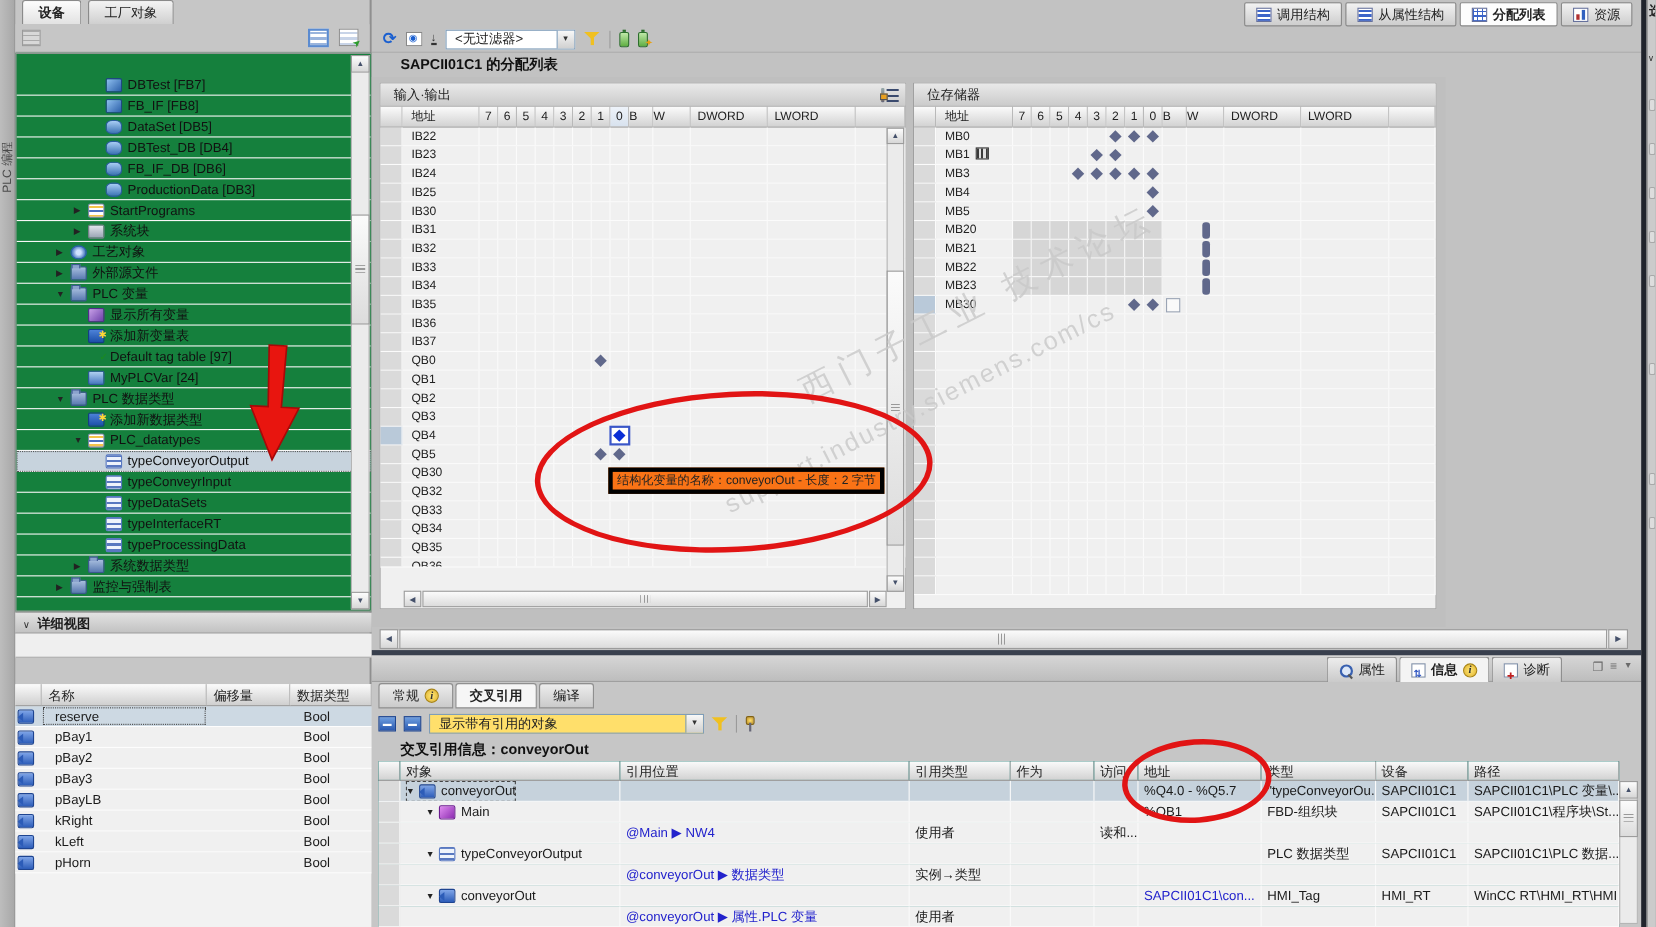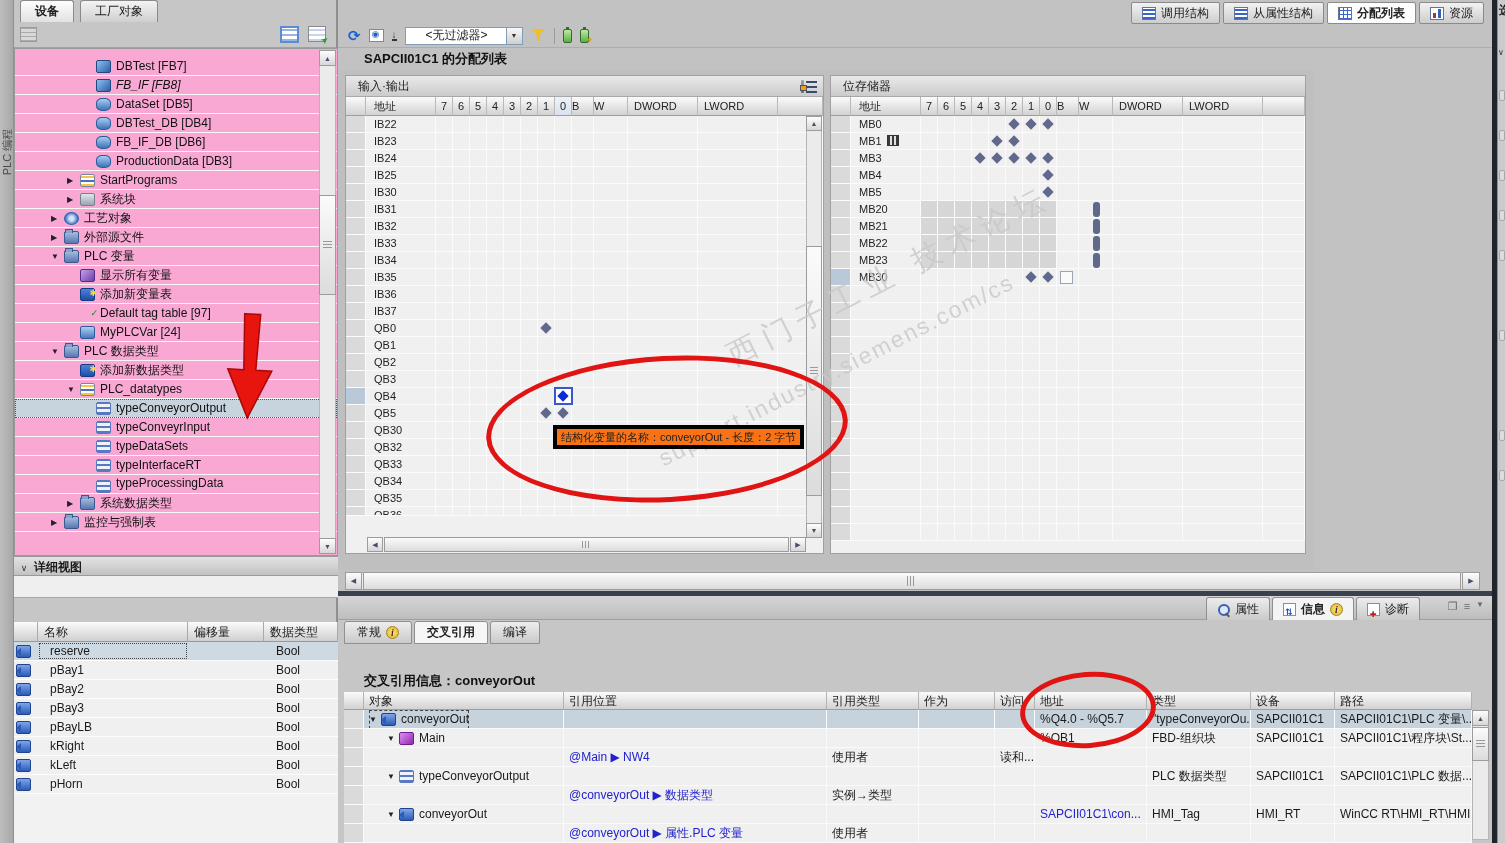--- a/index.html
+++ b/index.html
@@ -11,21 +11,21 @@
 
 .left-panel{position:absolute;left:14px;top:0;width:324px;height:843px;background:#c6c6c6;border-right:2px solid #8f8f8f}
 .tabrow{position:absolute;left:0;top:0;width:100%;height:22px}
 .tab{display:inline-block;height:22px;line-height:20px;padding:0 14px;margin-left:6px;background:linear-gradient(#f4f4f4,#cfcfcf);border:1px solid #8a8a8a;border-bottom:none;border-radius:3px 3px 0 0;color:#222;cursor:default}
 .tab.active{background:linear-gradient(#fdfdfd,#e2e2e2);font-weight:bold}
 .lp-toolbar{position:absolute;left:0;top:22px;width:100%;height:26px;border-bottom:1px solid #a2a2a2;background:#c6c6c6}
 .mini-ic{position:absolute;width:17px;height:15px;background:#d8d8d8;border:1px solid #9a9a9a;background-image:repeating-linear-gradient(0deg,#aaa 0 1px,transparent 1px 4px)}
 .fr-ic{position:absolute;width:19px;height:17px;background:#fff;border:2px solid #5b8bd0;background-image:repeating-linear-gradient(0deg,#9ab4dc 0 2px,#fff 2px 5px)}
 .ga-ic{position:absolute;width:18px;height:16px;background:#fff;border:1px solid #8a8a8a;background-image:repeating-linear-gradient(0deg,#c8d4e8 0 2px,#fff 2px 5px)}
 .ga-ic::after{content:"➤";position:absolute;right:-4px;bottom:-4px;color:#2c9c2c;font-size:9px;transform:rotate(-40deg)}
-.tree{position:absolute;left:0;top:48px;width:324px;height:508px;background:#f9a8d4;border:1px solid #9a9a9a;overflow:hidden;padding-top:8px}
+.tree{position:absolute;left:0;top:48px;width:324px;height:508px;background:#15803d;border:1px solid #9a9a9a;overflow:hidden;padding-top:19px}
 .trow{height:19px;line-height:19px;white-space:nowrap;border-bottom:1px solid #f7f7f7;display:flex;align-items:center}
 .trow.sel{background:#c7d3dd;outline:1px dotted #555;outline-offset:-1px}
 .texp{display:inline-block;width:13px;font-size:8px;color:#222;flex:none}
 .tlabel{font-size:12px;color:#111}
 .ti{display:inline-block;width:15px;height:13px;margin-right:5px;border-radius:2px;position:relative;flex:none}
 .ti-fb{background:linear-gradient(135deg,#8fc0f0,#2b5fa8);border:1px solid #1e4880}
 .ti-db{background:linear-gradient(#a8cdf4,#3d74b4);border:1px solid #2a5c9c;border-radius:6px/5px}
 .ti-group{background:#fff;border:1px solid #7a86a0;background-image:repeating-linear-gradient(0deg,#f5c44a 0 2px,#fff 2px 4px,#4a6fc0 4px 6px,#fff 6px 8px)}
 .ti-sysblocks{background:linear-gradient(#e2e6ec,#9aa4b4);border:1px solid #78808c}
 .ti-tech{background:radial-gradient(circle,#cfe2ff 25%,#3f6fb8 75%);border:1px solid #2c5fae;border-radius:50%}
@@ -64,21 +64,21 @@
 .rt-lines{background-image:repeating-linear-gradient(0deg,#3c64c8 0 2px,#fff 2px 4px)}
 .rt-grid{background-image:repeating-linear-gradient(0deg,#3c64c8 0 1px,transparent 1px 4px),repeating-linear-gradient(90deg,#3c64c8 0 1px,transparent 1px 4px)}
 .rt-bars::before{content:"";position:absolute;left:2px;bottom:1px;width:3px;height:5px;background:#b03030}
 .rt-bars::after{content:"";position:absolute;left:7px;bottom:1px;width:3px;height:9px;background:#3060c0}
 .mtoolbar{position:absolute;left:0;top:24px;width:100%;height:24px;border-bottom:1px solid #adadad;display:flex;align-items:center;padding-left:10px;gap:8px}
 .i-refresh{color:#1a5fd0;font-weight:bold;font-size:15px;line-height:16px}
 .i-eye{width:15px;height:13px;background:#fff;border:1px solid #888;position:relative}
 .i-eye::after{content:"◉";color:#1a5fd0;font-size:9px;position:absolute;left:2px;top:-1px}
 .i-dl{font-weight:bold;font-size:10px;border-bottom:2px solid #333;line-height:9px;color:#333}
 .combo{height:18px;background:#fff;border:1px solid #7f9db9;display:flex;align-items:center}
-.combo .cv{flex:1;padding:0 20px;font-size:12px;white-space:nowrap;overflow:hidden}
+.combo .cv{flex:1;padding:0 8px;font-size:12px;white-space:nowrap;overflow:hidden}
 .combo .cb{width:16px;height:16px;background:linear-gradient(#f8f8f8,#d0d0d0);border-left:1px solid #7f9db9;font-size:7px;text-align:center;line-height:16px;color:#333}
 .funnel{width:15px;height:13px;position:relative}
 .funnel::before{content:"";position:absolute;left:0;top:0;border-left:7px solid transparent;border-right:7px solid transparent;border-top:7px solid #f0c020}
 .funnel::after{content:"";position:absolute;left:6px;top:5px;width:3px;height:7px;background:#f0c020}
 .vsep{width:1px;height:16px;background:#9a9a9a}
 .batt{width:9px;height:14px;border:1px solid #2c6e2c;background:linear-gradient(#bfe8a8,#5fae42);border-radius:2px;position:relative}
 .batt::before{content:"";position:absolute;top:-3px;left:2px;width:3px;height:2px;background:#2c6e2c}
 .batt.star::after{content:"✦";color:#e8a010;font-size:9px;position:absolute;right:-6px;bottom:-3px}
 .mtitle{position:absolute;left:26px;top:50px;font-size:13px;font-weight:bold;color:#111}
 .content{position:absolute;left:0;top:70px;width:976px;height:500px;background:#bfbfbf;overflow:hidden}
@@ -195,21 +195,21 @@
     <span class="mini-ic" style="left:6px;top:5px"></span>
     <span class="fr-ic" style="left:266px;top:4px"></span>
     <span class="ga-ic" style="left:294px;top:4px"></span>
   </div>
   <div class="tree">
       <div class="trow" style="padding-left: 68px;">
         <span class="texp"></span>
         <span class="ti ti-fb"></span>
         <span class="tlabel">DBTest [FB7]</span>
       </div>
-      <div class="trow" style="padding-left: 68px; font-style: italic;">
+      <div class="trow" style="padding-left: 68px;">
         <span class="texp"></span>
         <span class="ti ti-fb"></span>
         <span class="tlabel">FB_IF [FB8]</span>
       </div>
       <div class="trow" style="padding-left: 68px;">
         <span class="texp"></span>
         <span class="ti ti-db"></span>
         <span class="tlabel">DataSet [DB5]</span>
       </div>
       <div class="trow" style="padding-left: 68px;">
@@ -300,21 +300,21 @@
       <div class="trow" style="padding-left: 68px;">
         <span class="texp"></span>
         <span class="ti ti-udt"></span>
         <span class="tlabel">typeDataSets</span>
       </div>
       <div class="trow" style="padding-left: 68px;">
         <span class="texp"></span>
         <span class="ti ti-udt"></span>
         <span class="tlabel">typeInterfaceRT</span>
       </div>
-      <div class="trow" style="padding-left: 68px; align-items: flex-end;">
+      <div class="trow" style="padding-left: 68px;">
         <span class="texp"></span>
         <span class="ti ti-udt"></span>
         <span class="tlabel">typeProcessingData</span>
       </div>
       <div class="trow" style="padding-left: 52px;">
         <span class="texp">▶</span>
         <span class="ti ti-folder"></span>
         <span class="tlabel">系统数据类型</span>
       </div>
       <div class="trow" style="padding-left: 36px;">
@@ -1639,20 +1639,31 @@
           <span>常规</span>
           <span class="ibadge">i</span>
         </span>
       <span class="subtab active">
           <span>交叉引用</span>
         </span>
       <span class="subtab">
           <span>编译</span>
         </span>
     </div>
+    <div class="ins-toolbar">
+      <span class="blue-ic"></span>
+      <span class="blue-ic"></span>
+      <span class="combo gold" style="width:250px">
+        <span class="cv">显示带有引用的对象</span>
+        <span class="cb">▼</span>
+      </span>
+      <span class="funnel"></span>
+      <span class="vsep"></span>
+      <span class="pinic"></span>
+    </div>
     <div class="ins-title">交叉引用信息：conveyorOut</div>
 
     <div class="xtable">
       <div class="xhead">
         <div class="xc-rh"></div>
         <div class="xc-obj">对象</div>
         <div class="xc-loc">引用位置</div>
         <div class="xc-ref">引用类型</div>
         <div class="xc-as">作为</div>
         <div class="xc-acc">访问</div>

